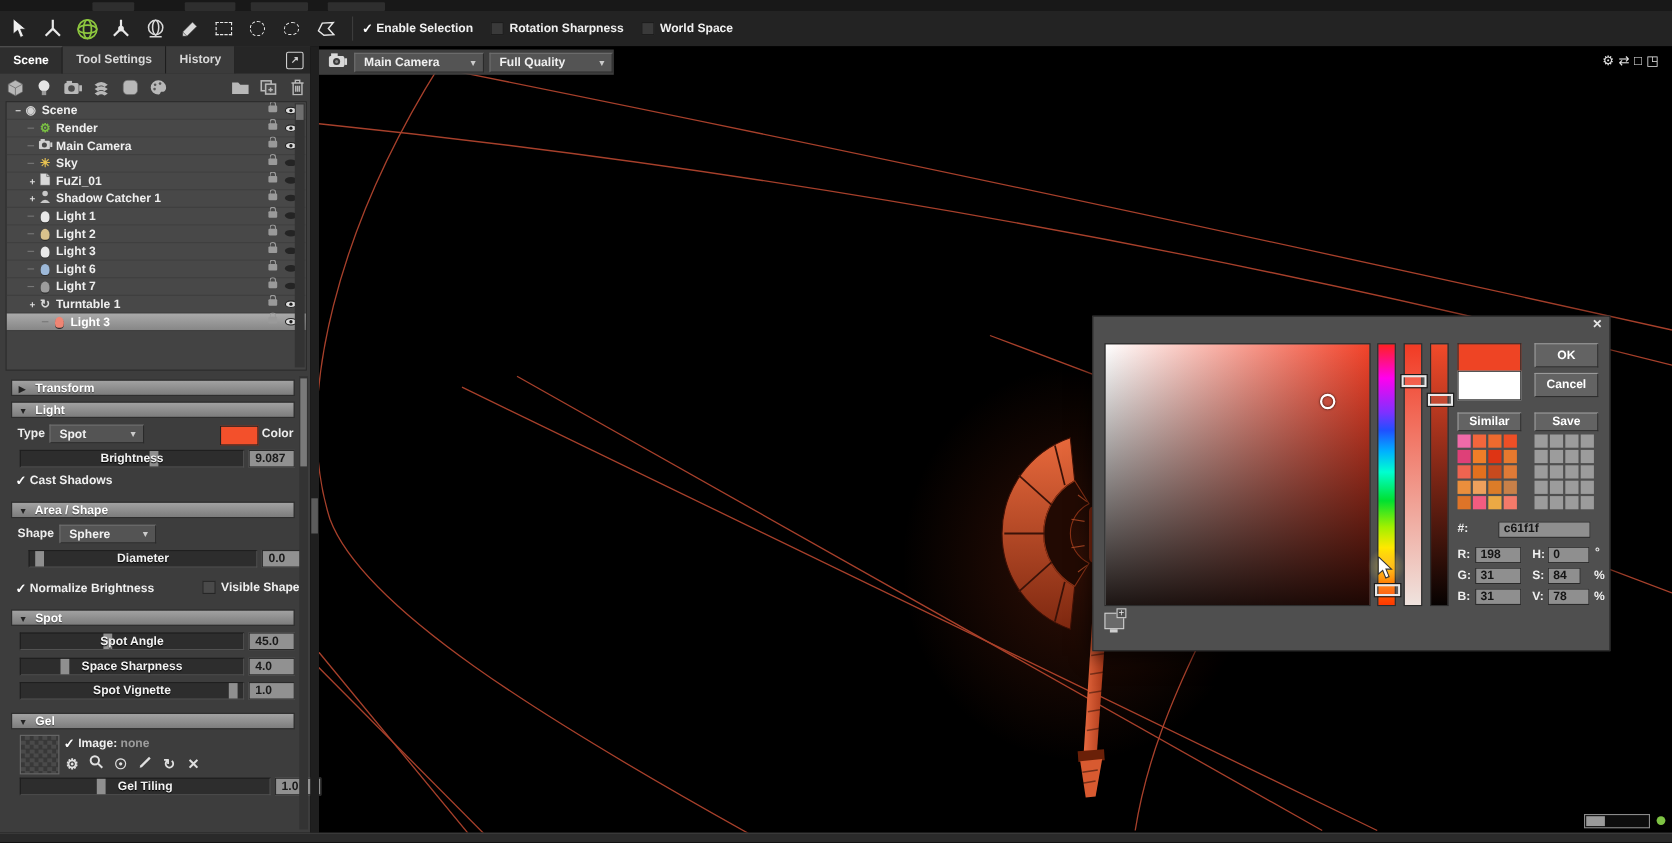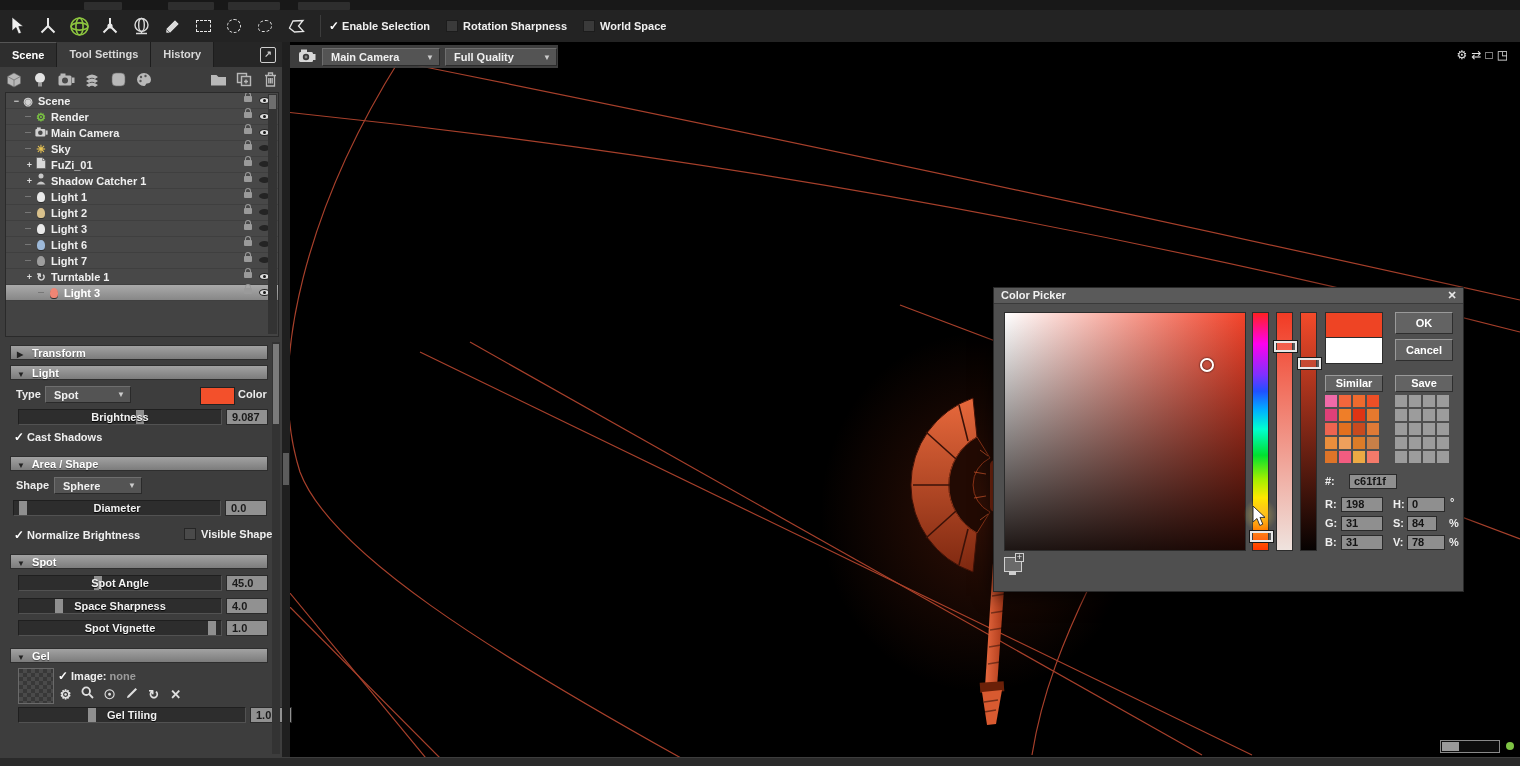--- a/index.html
+++ b/index.html
@@ -529,21 +529,21 @@
 
     <div class="sechead" style="top:414px">
       <span class="tri">▼</span>
       <span>Area / Shape</span>
     </div>
     <span class="plabel" style="left:16px;top:437px">Shape</span>
     <div class="dropdown" style="left:54px;top:435px;width:88px">
       <span>Sphere</span>
       <span class="arr">▼</span>
     </div>
-    <div class="slider" style="left:13px;top:458px;width:254px">
+    <div class="slider" style="left:26px;top:458px;width:254px">
         <div class="track"></div>
         <div class="handle" style="left:calc((100% - 54px) * 0.03)"></div>
         <div class="slabel">Diameter</div>
         <div class="valbox">0.0</div>
       </div>
     <div class="ckrow" style="left:14px;top:486px">
       <span class="tick">✓</span>
       <span>Normalize Brightness</span>
     </div>
     <div class="ckrow" style="left:184px;top:486px">
@@ -607,21 +607,20 @@
     <div id="props-scroll">
         <div class="thumb"></div>
       </div>
   </div>
 
   <div class="abs" id="vsplit">
       <div class="thumb"></div>
     </div>
 
   <div class="abs" id="picker">
-    <div id="picker-title">Color Picker</div>
     <div id="picker-close">✕</div>
     <div id="sv-square">
       <div id="sv-marker"></div>
     </div>
     <div class="strip" id="strip-hue"></div>
     <div class="striphandle" style="left:256px;top:243px"></div>
     <div class="strip" id="strip-sat"></div>
     <div class="striphandle" style="left:280px;top:53px"></div>
     <div class="strip" id="strip-val"></div>
     <div class="striphandle" style="left:304px;top:70px"></div>
@@ -670,21 +669,21 @@
         <div class="cell" style="background: rgb(156, 156, 156);"></div>
         <div class="cell" style="background: rgb(156, 156, 156);"></div>
         <div class="cell" style="background: rgb(156, 156, 156);"></div>
         <div class="cell" style="background: rgb(156, 156, 156);"></div>
         <div class="cell" style="background: rgb(156, 156, 156);"></div>
         <div class="cell" style="background: rgb(156, 156, 156);"></div>
         <div class="cell" style="background: rgb(156, 156, 156);"></div>
       </div>
 
     <span class="pfield-label" style="left:331px;top:187px">#:</span>
-    <div class="pfield" style="left:355px;top:186px;width:48px">c61f1f</div>
+    <div class="pfield" style="left:368px;top:186px;width:84px">c61f1f</div>
     <span class="pfield-label" style="left:331px;top:210px">R:</span>
     <div class="pfield" style="left:347px;top:209px;width:42px">198</div>
     <span class="pfield-label" style="left:331px;top:229px">G:</span>
     <div class="pfield" style="left:347px;top:228px;width:42px">31</div>
     <span class="pfield-label" style="left:331px;top:248px">B:</span>
     <div class="pfield" style="left:347px;top:247px;width:42px">31</div>
     <span class="pfield-label" style="left:399px;top:210px">H:</span>
     <div class="pfield" style="left:413px;top:209px;width:38px">0</div>
     <span class="pfield-label" style="left:456px;top:208px">°</span>
     <span class="pfield-label" style="left:399px;top:229px">S:</span>

